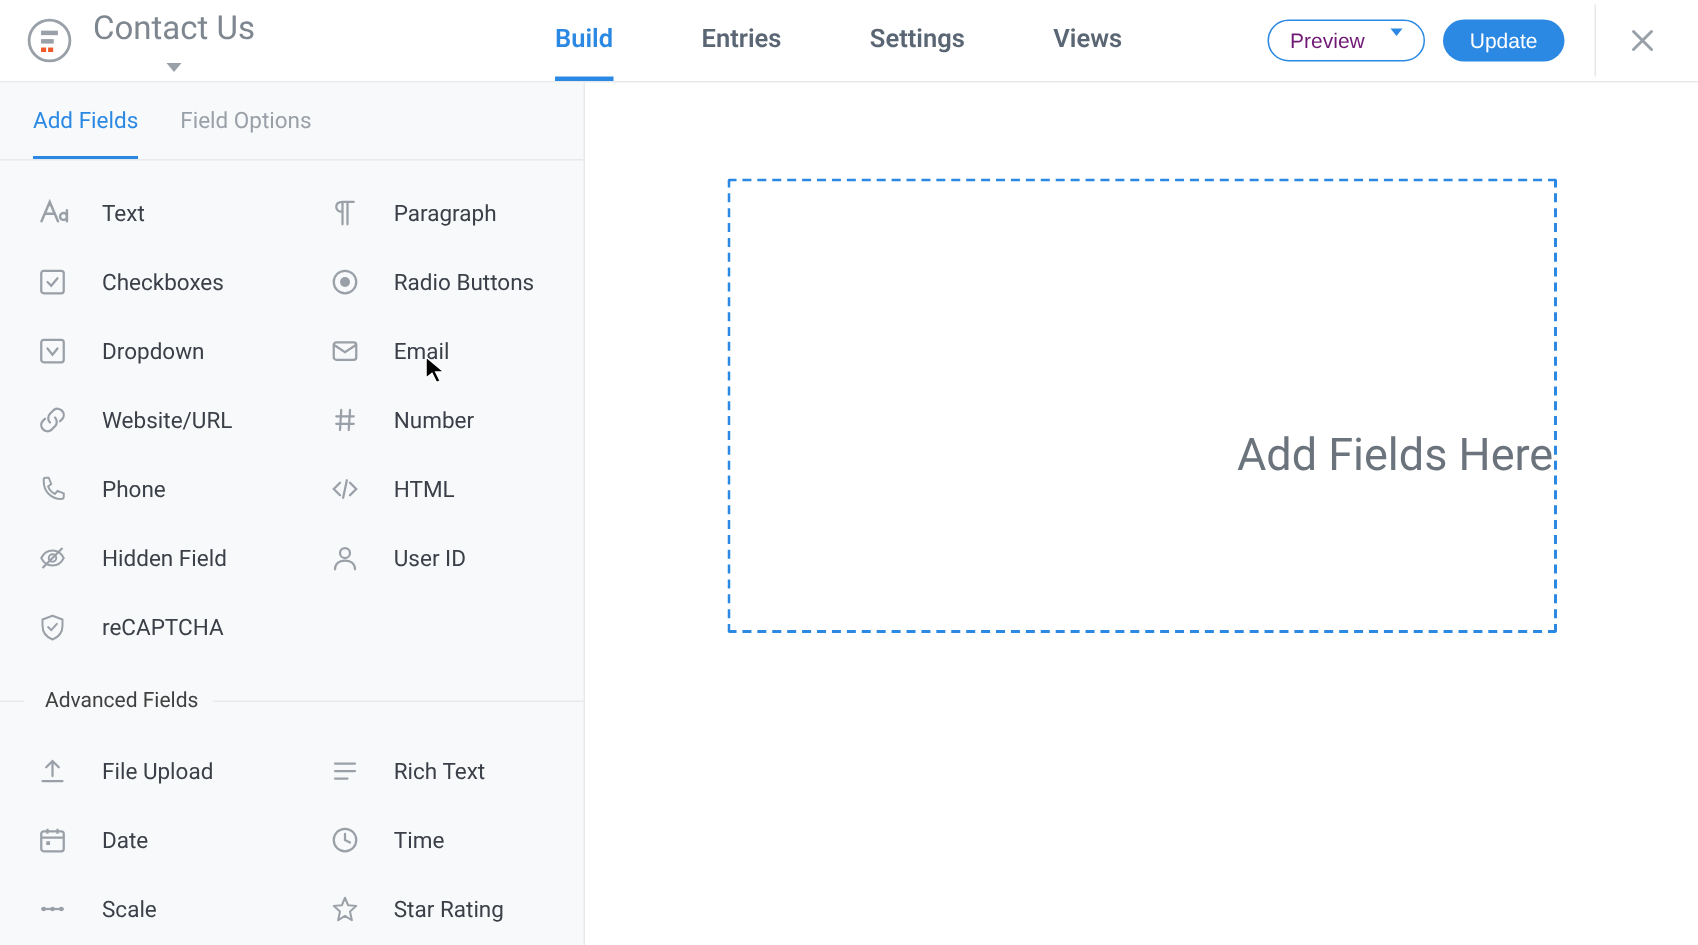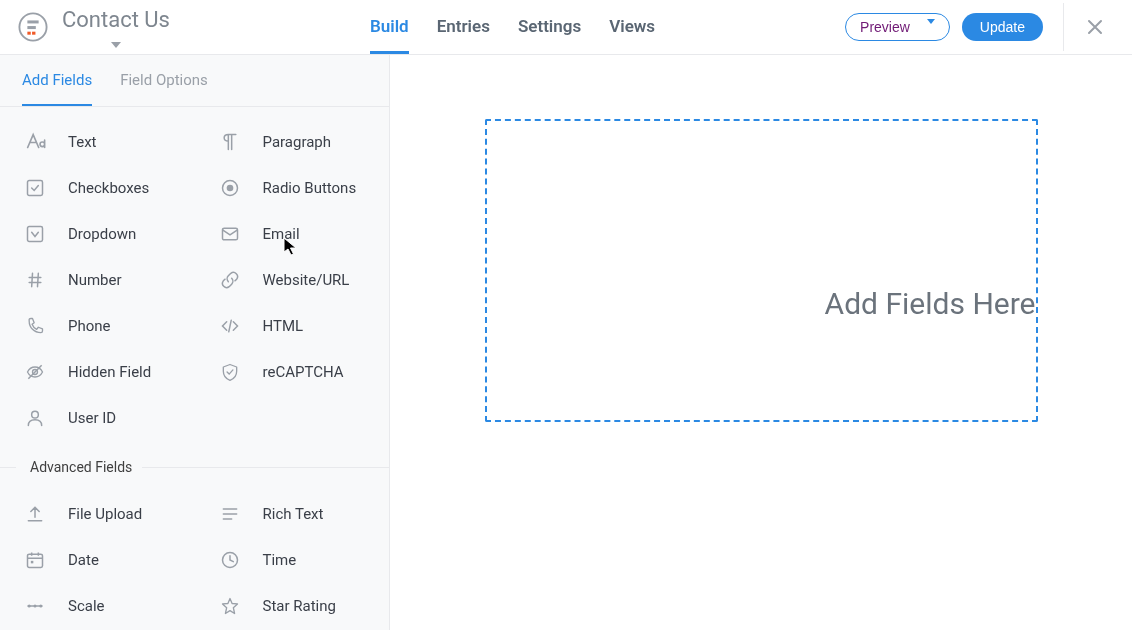--- a/index.html
+++ b/index.html
@@ -47,21 +47,21 @@
       margin-top: 4px;
     }
 
     .tabs {
       display: flex;
       position: absolute;
       left: 370px;
       top: 0;
       height: 100%;
       align-items: stretch;
-      gap: 28px;
+      gap: 59px;
     }
     .tab {
       display: flex;
       align-items: center;
       font-size: 17px;
       font-weight: 600;
       color: #5a6673;
       cursor: pointer;
       border-bottom: 3px solid transparent;
       padding-bottom: 0;
@@ -340,33 +340,33 @@
               <rect x="3" y="5" width="18" height="14" rx="2" stroke="#9aa0a8" stroke-width="1.8" fill="none"></rect>
               <path d="M3 7 L12 13 L21 7" stroke="#9aa0a8" stroke-width="1.8" fill="none"></path>
             </svg>
         </span>
         <span>Email</span>
       </div>
 
       <div class="field-item">
         <span class="field-icon">
           <svg width="20" height="20" viewBox="0 0 24 24">
+              <path d="M10 14 a5 5 0 0 1 0-7 l3-3 a5 5 0 0 1 7 7 l-2 2 M14 10 a5 5 0 0 1 0 7 l-3 3 a5 5 0 0 1 -7 -7 l2-2" stroke="#9aa0a8" stroke-width="1.8" fill="none" stroke-linecap="round"></path>
+            </svg>
+        </span>
+        <span>Website/URL</span>
+      </div>
+
+      <div class="field-item">
+        <span class="field-icon">
+          <svg width="20" height="20" viewBox="0 0 24 24">
               <path d="M5 9 H19 M5 15 H19 M9 4 L8 20 M16 4 L15 20" stroke="#9aa0a8" stroke-width="1.8" fill="none" stroke-linecap="round"></path>
             </svg>
         </span>
         <span>Number</span>
-      </div>
-
-      <div class="field-item">
-        <span class="field-icon">
-          <svg width="20" height="20" viewBox="0 0 24 24">
-              <path d="M10 14 a5 5 0 0 1 0-7 l3-3 a5 5 0 0 1 7 7 l-2 2 M14 10 a5 5 0 0 1 0 7 l-3 3 a5 5 0 0 1 -7 -7 l2-2" stroke="#9aa0a8" stroke-width="1.8" fill="none" stroke-linecap="round"></path>
-            </svg>
-        </span>
-        <span>Website/URL</span>
       </div>
 
       <div class="field-item">
         <span class="field-icon">
           <svg width="20" height="20" viewBox="0 0 24 24">
               <path d="M5 4 C5 4 5 3 7 3 L9 3 L11 8 L8.5 10 C9.5 13 12 15 14 16 L16 13.5 L21 15.5 L21 18 C21 20 20 20 19 20 C11 20 5 14 5 6 Z" stroke="#9aa0a8" stroke-width="1.6" fill="none" stroke-linejoin="round"></path>
             </svg>
         </span>
         <span>Phone</span>
       </div>
@@ -387,35 +387,35 @@
               <circle cx="12" cy="12" r="3" stroke="#9aa0a8" stroke-width="1.6" fill="none"></circle>
               <path d="M4 20 L20 4" stroke="#9aa0a8" stroke-width="1.8"></path>
             </svg>
         </span>
         <span>Hidden Field</span>
       </div>
 
       <div class="field-item">
         <span class="field-icon">
           <svg width="20" height="20" viewBox="0 0 24 24">
+              <circle cx="12" cy="8" r="4" stroke="#9aa0a8" stroke-width="1.8" fill="none"></circle>
+              <path d="M4 21 C4 16 8 14 12 14 C16 14 20 16 20 21" stroke="#9aa0a8" stroke-width="1.8" fill="none" stroke-linecap="round"></path>
+            </svg>
+        </span>
+        <span>User ID</span>
+      </div>
+
+      <div class="field-item">
+        <span class="field-icon">
+          <svg width="20" height="20" viewBox="0 0 24 24">
               <path d="M12 3 L20 6 V11 C20 16 17 20 12 22 C7 20 4 16 4 11 V6 Z" stroke="#9aa0a8" stroke-width="1.6" fill="none" stroke-linejoin="round"></path>
               <path d="M8.5 12 L11 14.5 L15.5 9.5" stroke="#9aa0a8" stroke-width="1.6" fill="none" stroke-linecap="round"></path>
             </svg>
         </span>
         <span>reCAPTCHA</span>
-      </div>
-
-      <div class="field-item">
-        <span class="field-icon">
-          <svg width="20" height="20" viewBox="0 0 24 24">
-              <circle cx="12" cy="8" r="4" stroke="#9aa0a8" stroke-width="1.8" fill="none"></circle>
-              <path d="M4 21 C4 16 8 14 12 14 C16 14 20 16 20 21" stroke="#9aa0a8" stroke-width="1.8" fill="none" stroke-linecap="round"></path>
-            </svg>
-        </span>
-        <span>User ID</span>
       </div>
       <div></div>
     </div>
 
     <div class="section-divider">
       <div class="line" style="flex:0 0 16px"></div>
       <span class="label" style="padding-left:14px">Advanced Fields</span>
       <div class="line"></div>
     </div>
 

